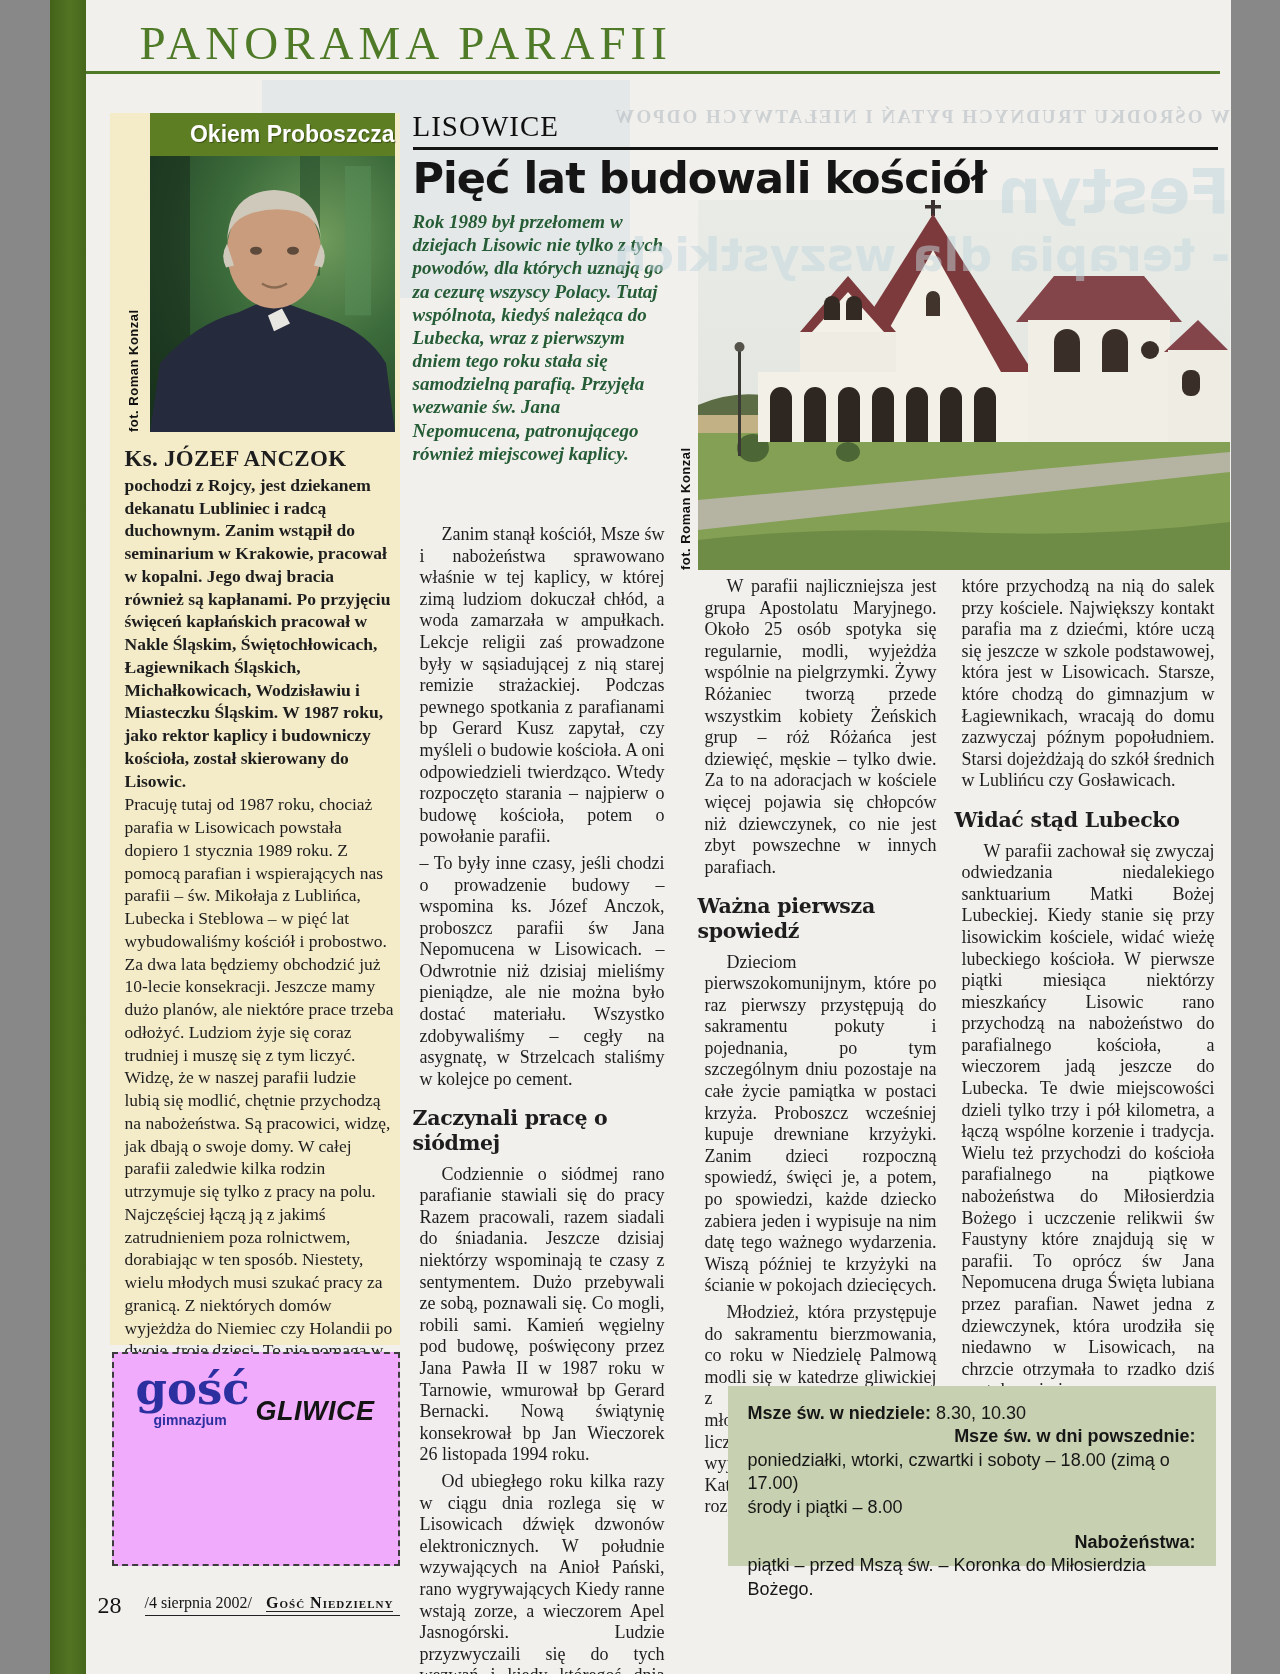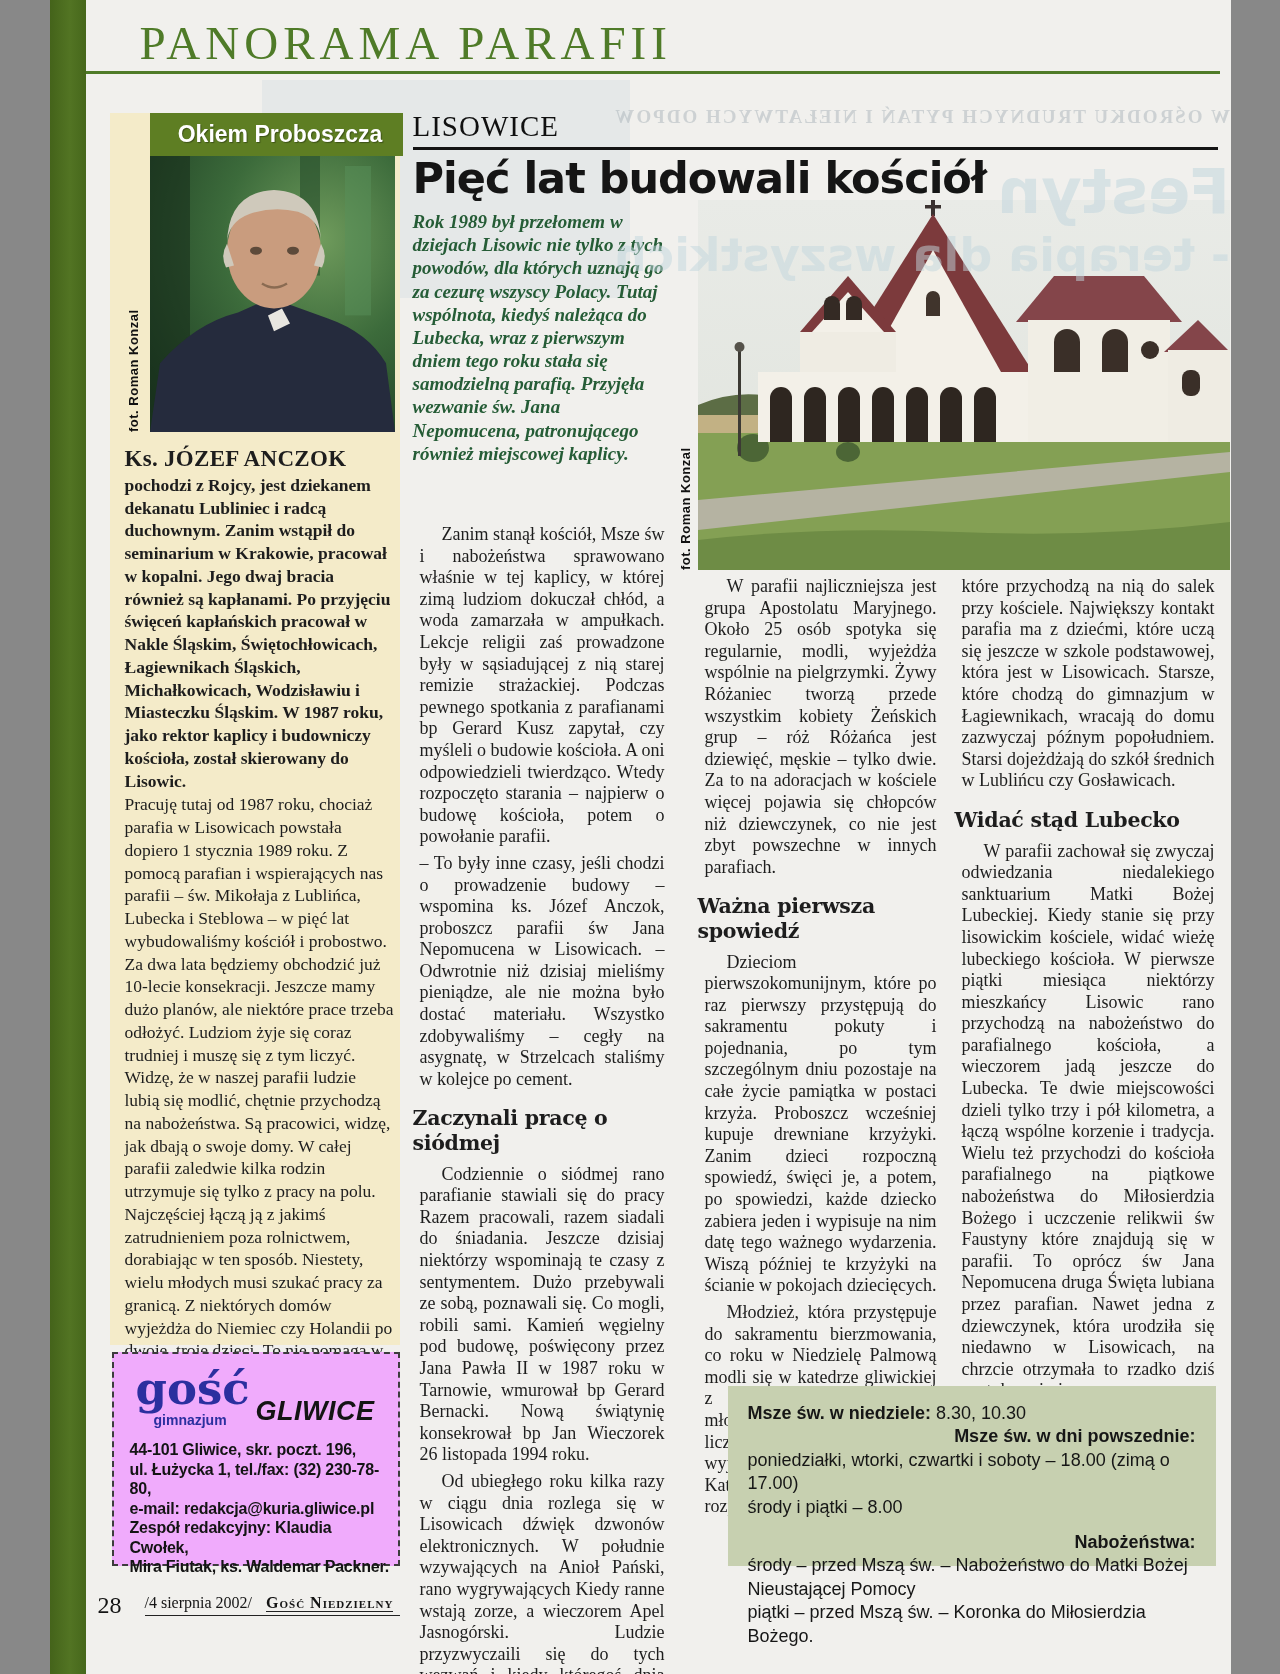--- a/index.html
+++ b/index.html
@@ -21,21 +21,21 @@
   #ghost-f1{left:760px;top:155px;width:420px;font-family:"DejaVu Sans",sans-serif;
             font-size:62px;color:#c3d7de;opacity:.55;z-index:5;}
   #ghost-f2{left:660px;top:228px;width:520px;font-family:"DejaVu Sans",sans-serif;
             font-size:46px;color:#c3d7de;opacity:.5;z-index:5;}
   #ghost-wash{position:absolute;left:212px;top:80px;width:368px;height:218px;
               background:rgba(185,203,214,.22);pointer-events:none;}
   
   #cream{position:absolute;left:60px;top:113px;width:290px;height:1232px;background:#f4ebc9;}
   #okiem{position:absolute;left:100px;top:113px;width:245px;height:43px;background:#5e7e23;
          color:#fff;font-family:"Liberation Sans",sans-serif;font-weight:bold;font-size:23px;
-         text-align:center;line-height:43px;text-shadow:1px 1px 1px rgba(0,0,0,.35);padding-left:8px;}
+         text-align:right;line-height:43px;text-shadow:1px 1px 1px rgba(0,0,0,.35);}
   #priest{position:absolute;left:100px;top:156px;width:245px;height:276px;}
   .vcap{position:absolute;writing-mode:vertical-rl;transform:rotate(180deg);
         font-family:"Liberation Sans",sans-serif;font-weight:bold;font-size:13px;color:#111;
         letter-spacing:.5px;}
   #priest-credit{left:76px;top:294px;height:138px;}
   #church-credit{left:628px;top:432px;height:138px;}
   #bio{position:absolute;left:75px;top:444px;width:270px;font-size:17.5px;line-height:1.3;}
   #bio-name{font-weight:bold;font-size:23px;letter-spacing:.3px;}
   #bio-bold{font-weight:bold;}
   #bio-text{margin-top:1px;}
@@ -128,27 +128,20 @@
   <div id="bio">
     <div id="bio-name">Ks. JÓZEF ANCZOK</div>
     <div id="bio-bold">pochodzi z Rojcy, jest dziekanem dekanatu Lubliniec i radcą duchownym. Zanim wstąpił do seminarium w Krakowie, pracował w kopalni. Jego dwaj bracia również są kapłanami. Po przyjęciu święceń kapłańskich pracował w Nakle Śląskim, Świętochłowicach, Łagiewnikach Śląskich, Michałkowicach, Wodzisławiu i Miasteczku Śląskim. W 1987 roku, jako rektor kaplicy i budowniczy kościoła, został skierowany do Lisowic.</div>
     <div id="bio-text">Pracuję tutaj od 1987 roku, chociaż parafia w Lisowicach powstała dopiero 1 stycznia 1989 roku. Z pomocą parafian i wspierających nas parafii – św. Mikołaja z Lublińca, Lubecka i Steblowa – w pięć lat wybudowaliśmy kościół i probostwo. Za dwa lata będziemy obchodzić już 10-lecie konsekracji. Jeszcze mamy dużo planów, ale niektóre prace trzeba odłożyć. Ludziom żyje się coraz trudniej i muszę się z tym liczyć. Widzę, że w naszej parafii ludzie lubią się modlić, chętnie przychodzą na nabożeństwa. Są pracowici, widzę, jak dbają o swoje domy. W całej parafii zaledwie kilka rodzin utrzymuje się tylko z pracy na polu. Najczęściej łączą ją z jakimś zatrudnieniem poza rolnictwem, dorabiając w ten sposób. Niestety, wielu młodych musi szukać pracy za granicą. Z niektórych domów wyjeżdża do Niemiec czy Holandii po dwoje, troje dzieci. To nie pomaga w założeniu czy w budowaniu rodziny, jeśli za granicą pracuje jedno z małżonków.</div>
   </div>
 
   <div id="gosc">
     <div id="gosc-logo">gość</div>
     <div id="gosc-sub">gimnazjum</div>
     <div id="gosc-city">GLIWICE</div>
-    <div id="gosc-lines">
-      <div>44-101 Gliwice, skr. poczt. 196,</div>
-      <div>ul. Łużycka 1, tel./fax: (32) 230-78-80,</div>
-      <div>e-mail: redakcja@kuria.gliwice.pl</div>
-      <div>Zespół redakcyjny: Klaudia Cwołek,</div>
-      <div>Mira Fiutak, ks. Waldemar Packner.</div>
-    </div>
   </div>
 
   <div id="kicker">LISOWICE</div>
   <div id="head-rule"></div>
   <div id="headline">Pięć lat budowali kościół</div>
   <div id="lead">Rok 1989 był przełomem w dziejach Lisowic nie tylko z tych powodów, dla których uznają go za cezurę wszyscy Polacy. Tutaj wspólnota, kiedyś należąca do Lubecka, wraz z pierwszym dniem tego roku stała się samodzielną parafią. Przyjęła wezwanie św. Jana Nepomucena, patronującego również miejscowej kaplicy.</div>
 
   <svg id="church" viewBox="0 0 532 370" preserveAspectRatio="none">
     <defs>
       <linearGradient id="sky" x1="0" y1="0" x2="0" y2="1">
@@ -223,21 +216,20 @@
     <div id="byline">MIRA FIUTAK</div>
   </div>
 
   <div id="schedule">
     <div><span class="b">Msze św. w niedziele:</span><span> 8.30, 10.30</span></div>
     <div class="b">Msze św. w dni powszednie:</div>
     <div>poniedziałki, wtorki, czwartki i soboty – 18.00 (zimą o 17.00)</div>
     <div>środy i piątki – 8.00</div>
     <div class="gap"></div>
     <div class="b">Nabożeństwa:</div>
-    <div>środy – przed Mszą św. – Nabożeństwo do Matki Bożej Nieustającej Pomocy</div>
     <div>piątki – przed Mszą św. – Koronka do Miłosierdzia Bożego.</div>
   </div>
 
   <div id="footer-num">28</div>
   <div id="footer-line">
     <span>/4 sierpnia 2002/</span><span id="footer-brand">Gość Niedzielny</span>
   </div>
 
 </div>
 

